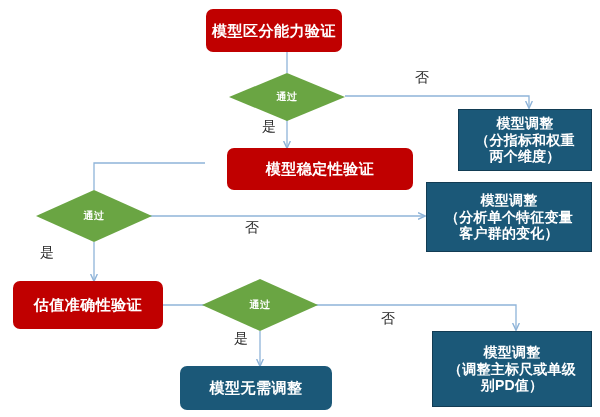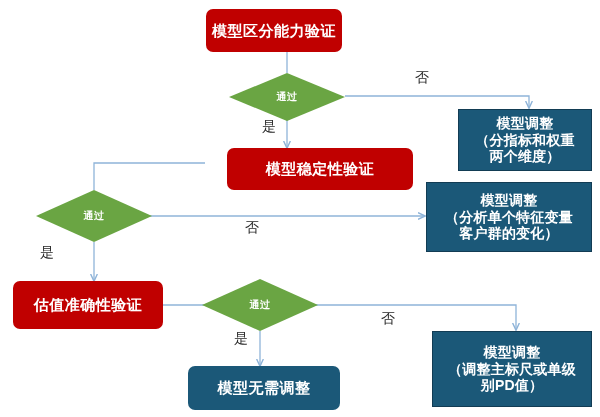--- a/index.html
+++ b/index.html
@@ -169,21 +169,21 @@
 （分析单个特征变量
 客户群的变化）</span>
   </div>
 
   <div class="node node-blue" style="left:432px; top:331px; width:160px; height:76px;">
     <span class="lines">模型调整
 （调整主标尺或单级
 别PD值）</span>
   </div>
 
-  <div class="node node-blue-round" style="left:180px; top:366px; width:152px; height:44px;margin-left:8px;">
+  <div class="node node-blue-round" style="left:180px; top:366px; width:152px; height:44px;">
     <span class="lines">模型无需调整</span>
   </div>
 
   <div class="edge-label" style="left:415px; top:69px;">否</div>
   <div class="edge-label" style="left:262px; top:118px;">是</div>
 
   <div class="edge-label" style="left:245px; top:219px;">否</div>
   <div class="edge-label" style="left:40px; top:244px;">是</div>
 
   <div class="edge-label" style="left:381px; top:310px;">否</div>

